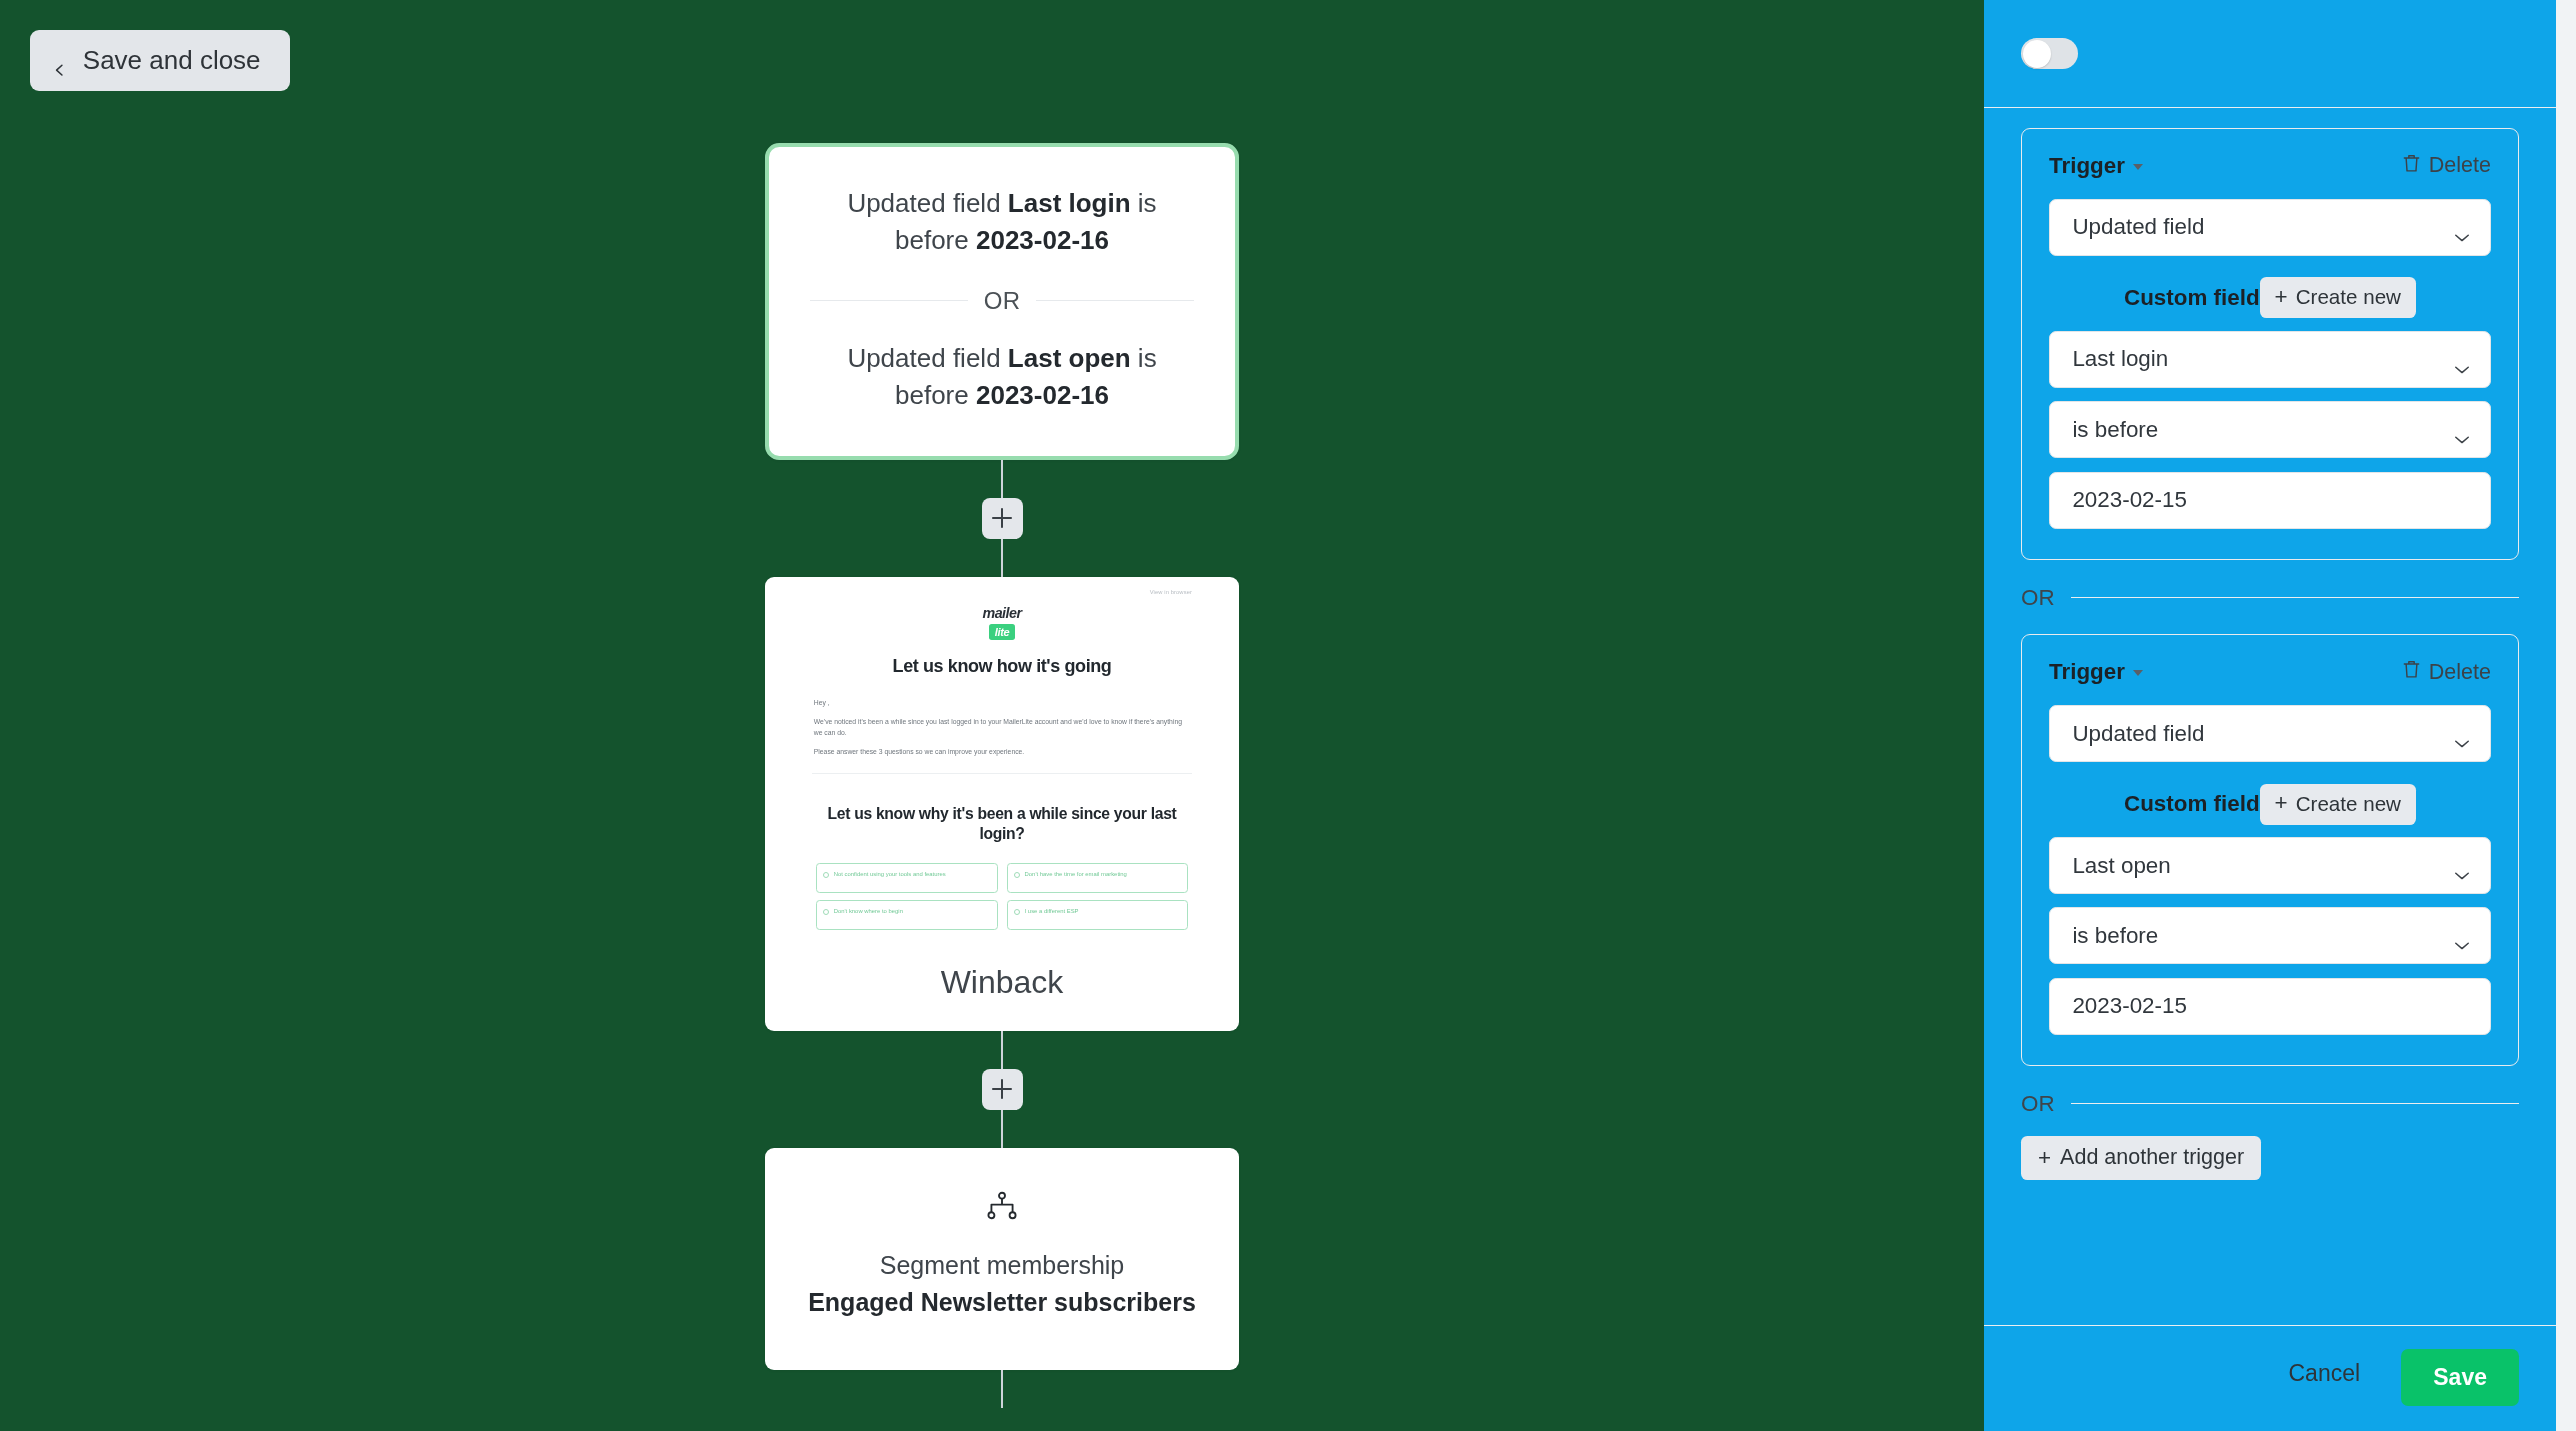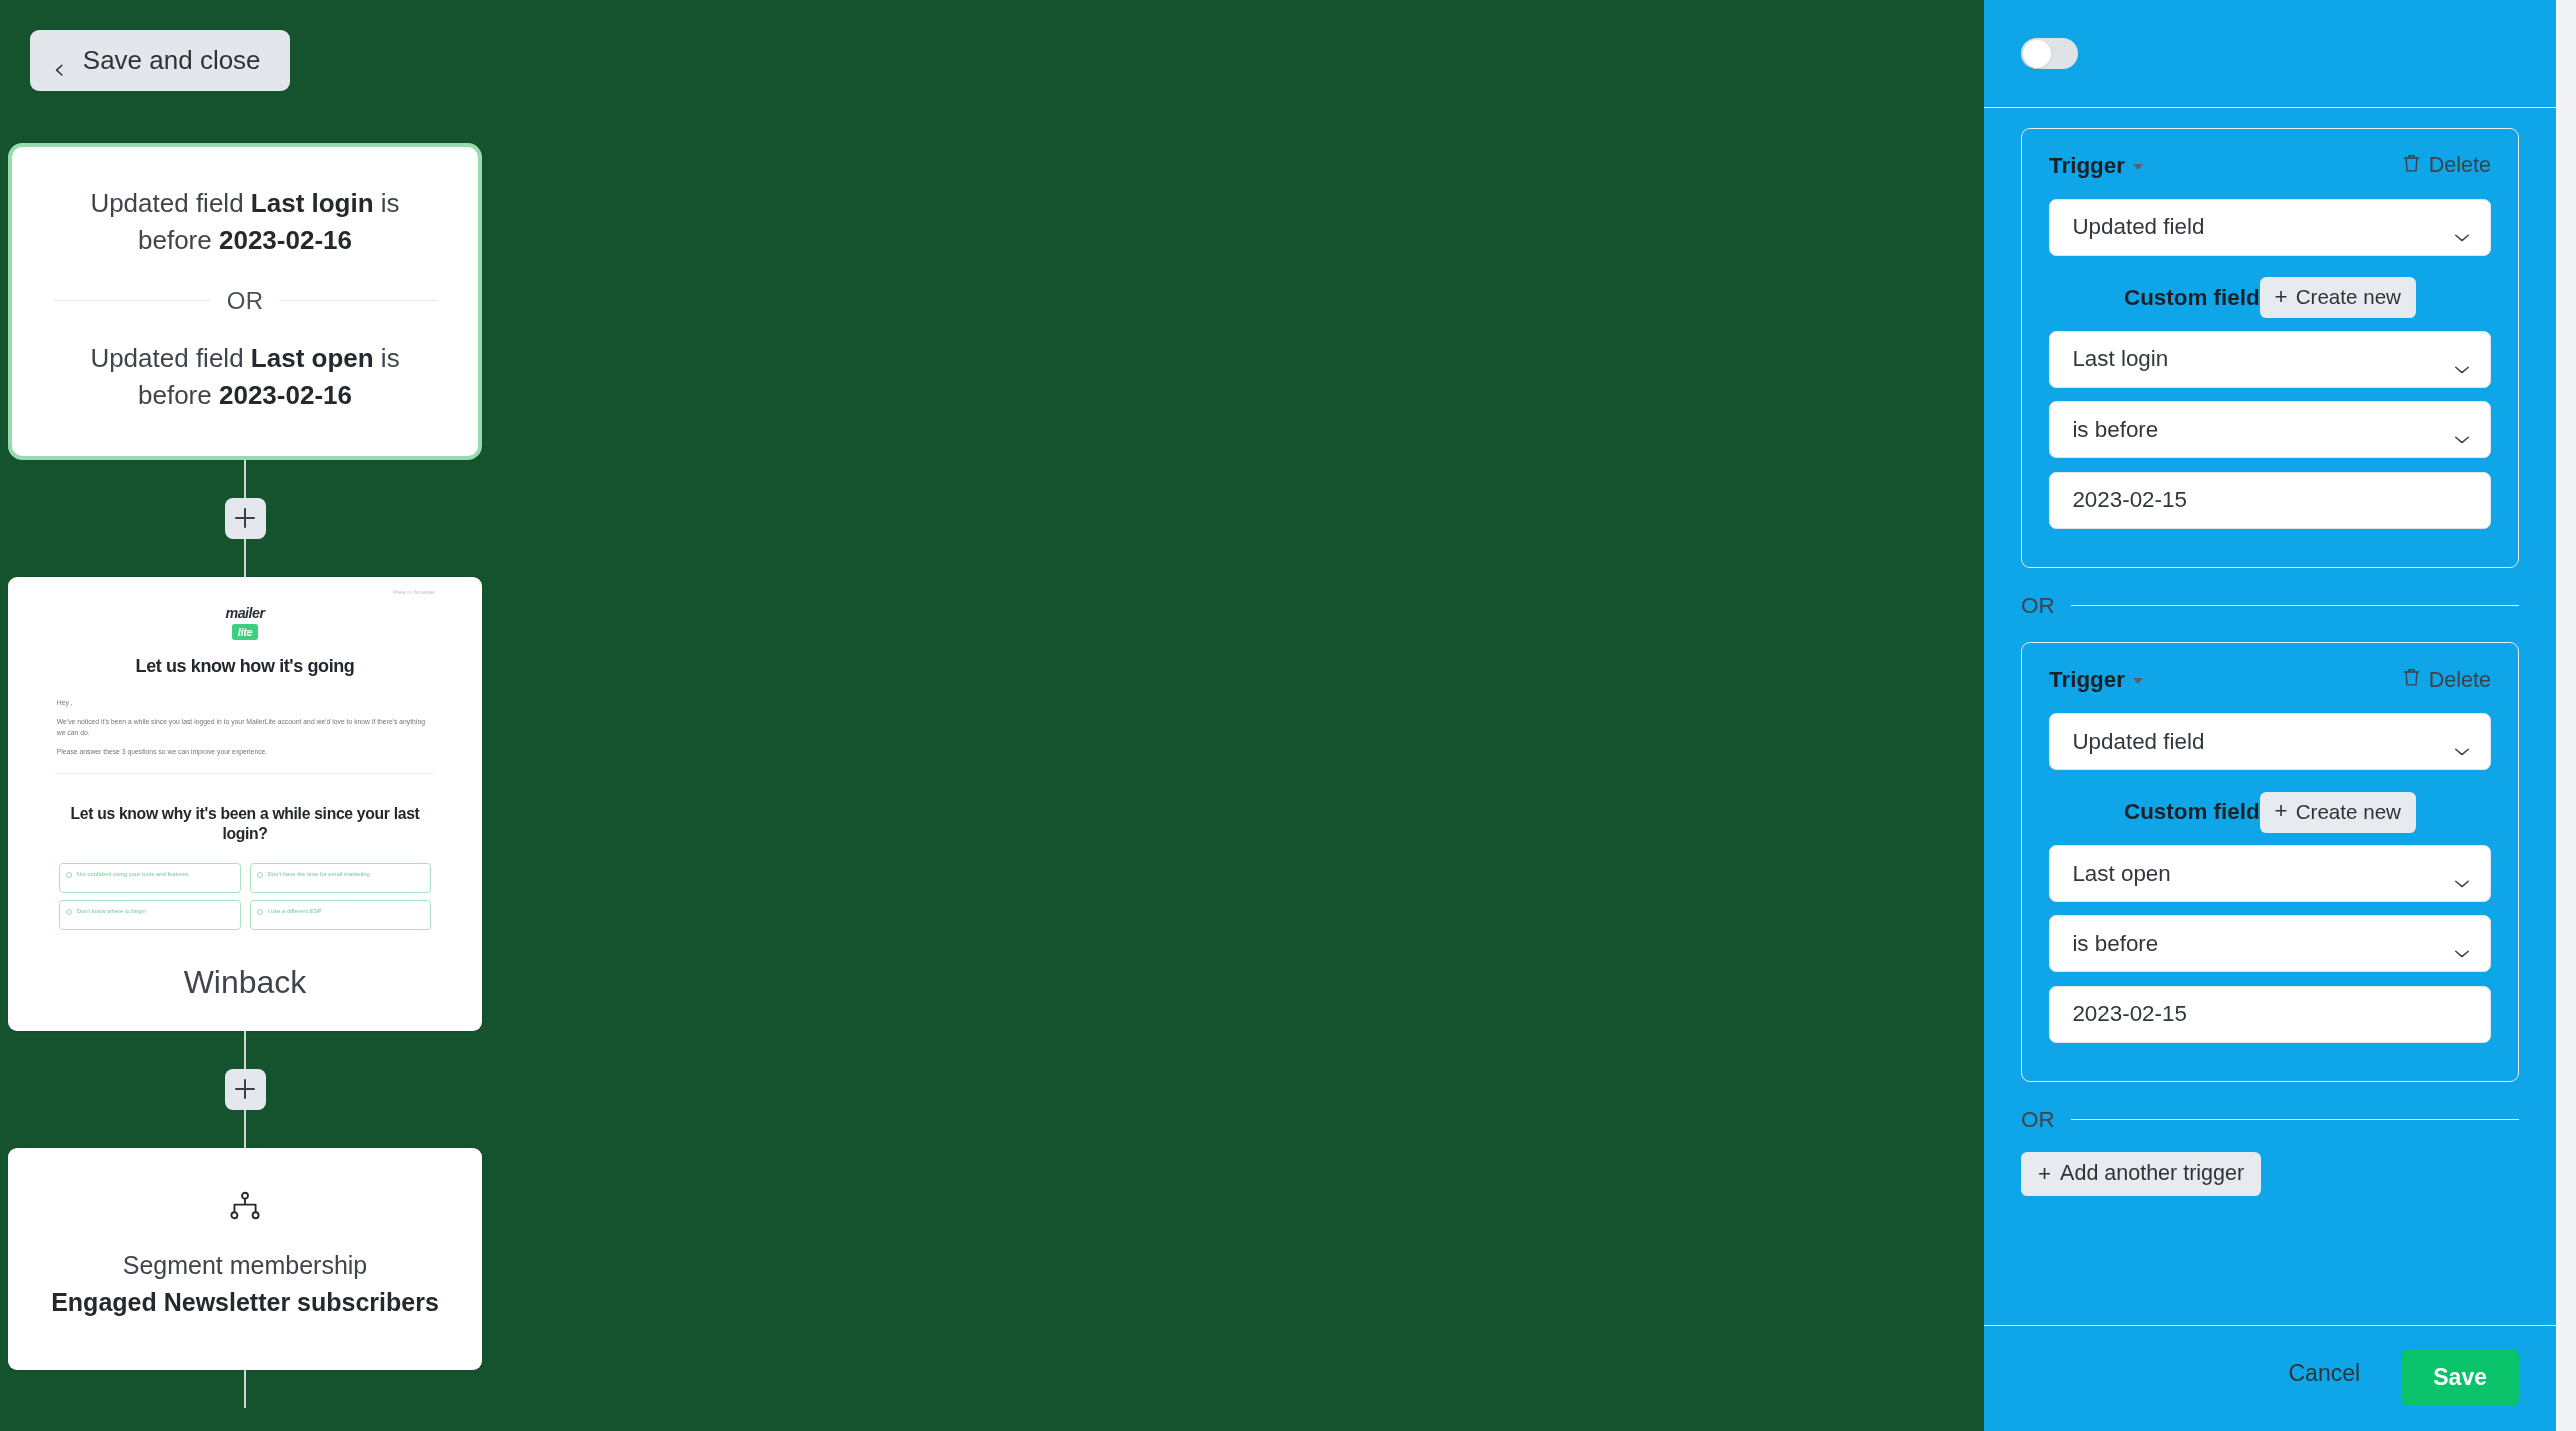--- a/index.html
+++ b/index.html
@@ -36,25 +36,25 @@
     font-family: "Liberation Sans", sans-serif;
     font-size: 26px;
     color: #2e3338;
     font-weight: 400;
   }
   .save-close .chev { display: block; width: 14.3px; height: 14.3px; }
 
   
   .flow {
     position: absolute;
-    left: 8px; top: 0;
+    left: 0; top: 0;
     width: 2004px;
     display: flex;
     flex-direction: column;
-    align-items: flex-start;
+    align-items: center;
     padding-top: 143px;
   }
   .flow-inner { position: relative; width: 474px; display: flex; flex-direction: column; align-items: center; }
 
   .connector { width: 1.8px; background: #cfd4da; }
   .connector.c1 { height: 38px; }
   .connector.c2 { height: 38px; }
 
   .plus-btn {
     width: 41px; height: 41px;
@@ -261,21 +261,21 @@
     border: 0.9px solid #e2e5e8;
     border-radius: 7.2px;
     display: flex; align-items: center; justify-content: space-between;
     padding: 0 19.7px 0 22.4px;
     font-size: 22.4px;
     color: #31373d;
     background: #fff;
     cursor: pointer;
     margin-bottom: 13.4px;
   }
-  .select-box:last-child { margin-bottom: 8px; }
+  .select-box:last-child { margin-bottom: 0; }
   .select-box .chev-d { width: 16px; height: 9.8px; flex: 0 0 16px; }
 
   .field-row {
     display: flex; align-items: center; justify-content: center;
     margin: 21.5px 0 12.5px;
   }
   .field-label { font-size: 22.4px; font-weight: 700; color: #1c2126; }
   .create-new {
     display: flex; align-items: center; gap: 8px;
     background: #e7eaee;

